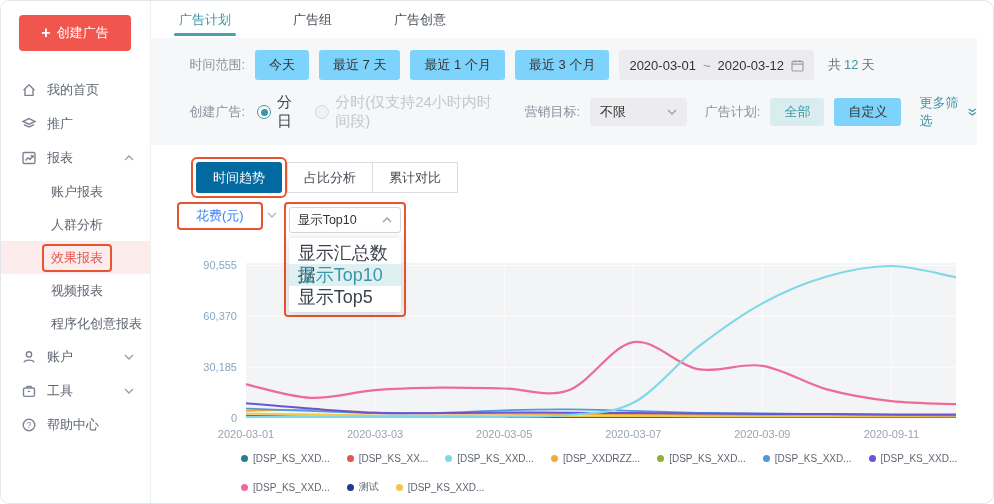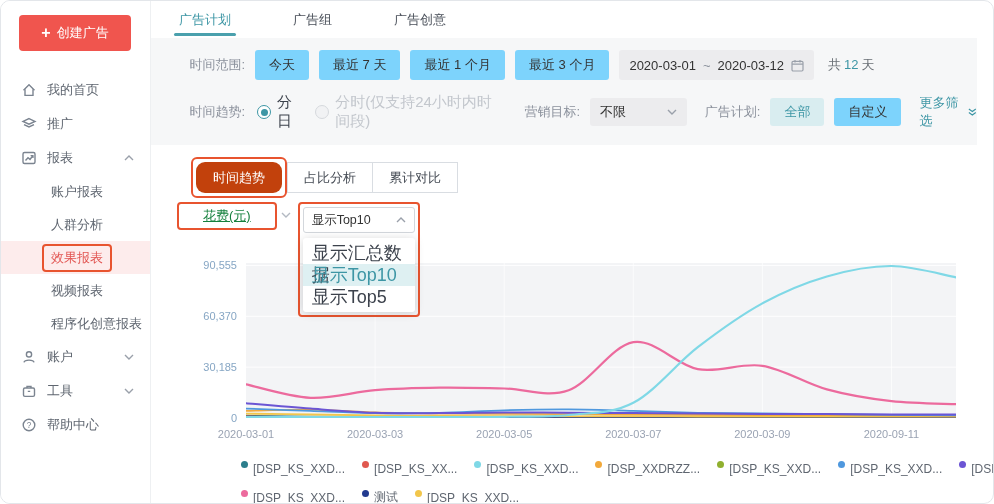--- a/index.html
+++ b/index.html
@@ -56,47 +56,47 @@
          font-size:13px; color:#333; cursor:pointer; }
   .chip.sm { height:28px; line-height:28px; }
   .teal-chip { background:#d9edf0; color:#3d96a5; }
   .more-link { display:flex; align-items:center; gap:4px; color:#3d96a5; font-size:13px;
                margin-left:18px; cursor:pointer; }
 
   
   .card { position:relative; height:370px; background:#fff; margin-right:16px; }
   .chart-tabs { position:absolute; left:40px; top:12px; display:flex; align-items:center; }
   .annot { border:2px solid #e8542f; border-radius:6px; padding:3px; background:transparent; z-index:2; }
-  .vtab-active { width:86px; height:31px; background:#c2410c; color:#fff; font-size:13px;
-                 border-radius:9px; display:flex; align-items:center; justify-content:center; cursor:pointer; }
+  .vtab-active { width:86px; height:31px; background:#0369a1; color:#fff; font-size:13px;
+                 border-radius:3px; display:flex; align-items:center; justify-content:center; cursor:pointer; }
   .vtab { width:86px; height:31px; background:#fff; border:1px solid #d9dde2; color:#454b54;
           font-size:13px; display:flex; align-items:center; justify-content:center; cursor:pointer; }
   .vtab + .vtab { margin-left:-1px; }
 
   .metric-row { position:absolute; left:26px; top:57px; display:flex; align-items:flex-start; z-index:5; }
-  .metric-annot { border:2px solid #e8542f; border-radius:4px; padding:3px 24px; font-size:13px; color:#15803d;text-decoration:underline; }
+  .metric-annot { border:2px solid #e8542f; border-radius:4px; padding:3px 17px; font-size:13px; color:#3b82f6; }
   .metric-caret { margin:10px 3px 0 4px; }
   .dd-annot { border:2px solid #e8542f; border-radius:4px; padding:3px; margin-left:4px; }
   .dd-trigger { width:112px; height:26px; border:1px solid #d3d7dc; border-radius:3px; background:#fff;
                 display:flex; align-items:center; justify-content:space-between; padding:0 8px;
                 font-size:12.5px; color:#333; cursor:pointer; }
   .dd-panel { margin-top:5px; width:112px; background:#fff; border-radius:3px; padding:4px 0;
               box-shadow:0 1px 10px rgba(0,0,0,0.16); }
   .dd-option { height:22px; line-height:22px; padding:0 9px; font-size:18px; color:#3c424c; cursor:pointer; }
   .dd-option.active { background:#def0f2; color:#3d96a5; }
 
   .ytick { position:absolute; left:0; width:86px; text-align:right; font-size:11px; color:#86a6c4; }
   .plot { position:absolute; left:95px; top:118px; width:710px; height:155px; background:#f3f4f6; }
   .xtick { position:absolute; top:283px; transform:translateX(-50%); font-size:11px;
            color:#9aa3b3; white-space:nowrap; }
   .legend-row { position:absolute; left:90px; display:flex; align-items:center; }
   #legend-row-1 { top:308px; } #legend-row-2 { top:335px; }
   .legend-item { display:flex; align-items:center; margin-right:17px; cursor:pointer; }
   .legend-dot { width:7px; height:7px; border-radius:50%; margin-right:5px; flex:none; }
-  .legend-label { font-size:12px; color:#5f6670; white-space:nowrap;margin-top:9px; }
+  .legend-label { font-size:10px; color:#5f6670; white-space:nowrap; }
 </style>
 </head>
 <body>
 
 <div class="page">
 
   <div class="sidebar">
     <button class="create-btn">
       <span class="plus">+</span>
       <span>创建广告</span>
@@ -198,21 +198,21 @@
               <rect x="1" y="2.4" width="11" height="9.6" rx="1.2"></rect>
               <path d="M1 5.2 H12"></path>
               <path d="M4 1 V3.4 M9 1 V3.4"></path>
             </svg>
         </span>
         <span class="total-days">
           <span>共</span><span class="num">12</span><span>天</span>
         </span>
       </div>
       <div class="frow">
-        <span class="flabel">时间趋势:</span>
+        <span class="flabel">创建广告:</span>
         <span class="radio">
             <span class="dot"></span>
           </span>
         <span class="radio-label">分日</span>
         <span class="radio disabled"></span>
         <span class="radio-label disabled">分时(仅支持24小时内时间段)</span>
         <span class="flabel" style="width:auto; margin-left:22px;">营销目标:</span>
         <span class="sel">
           <span>不限</span>
           <svg width="10" height="6" viewBox="0 0 10 6" fill="none" stroke="#9aa0aa" stroke-width="1.4">

